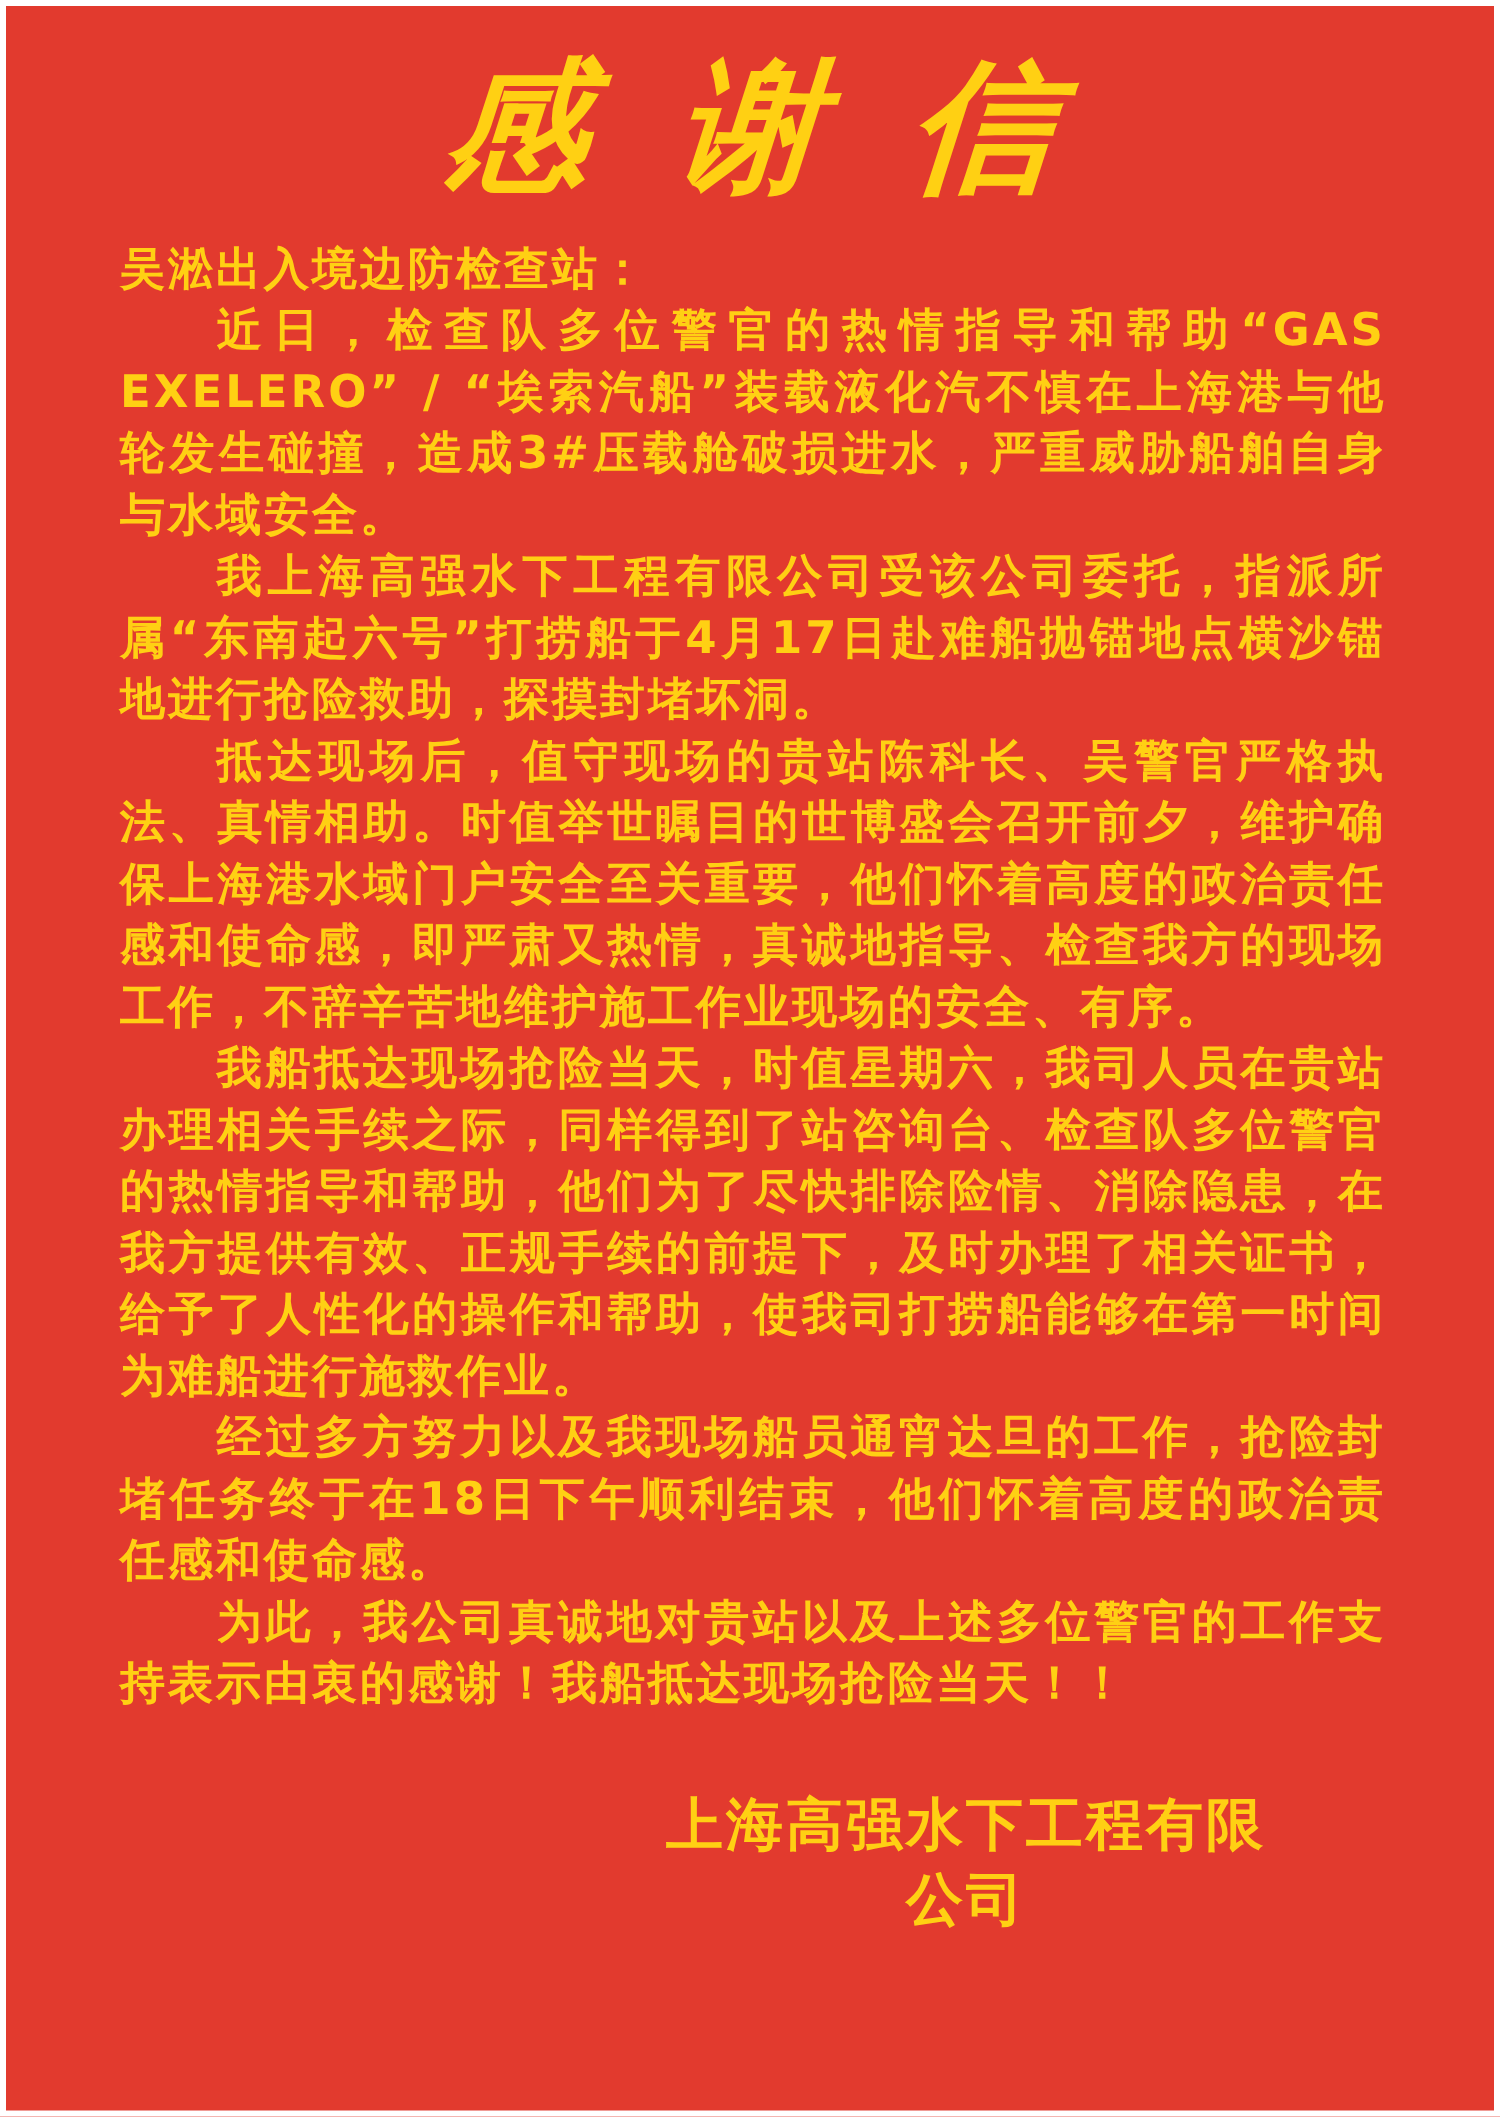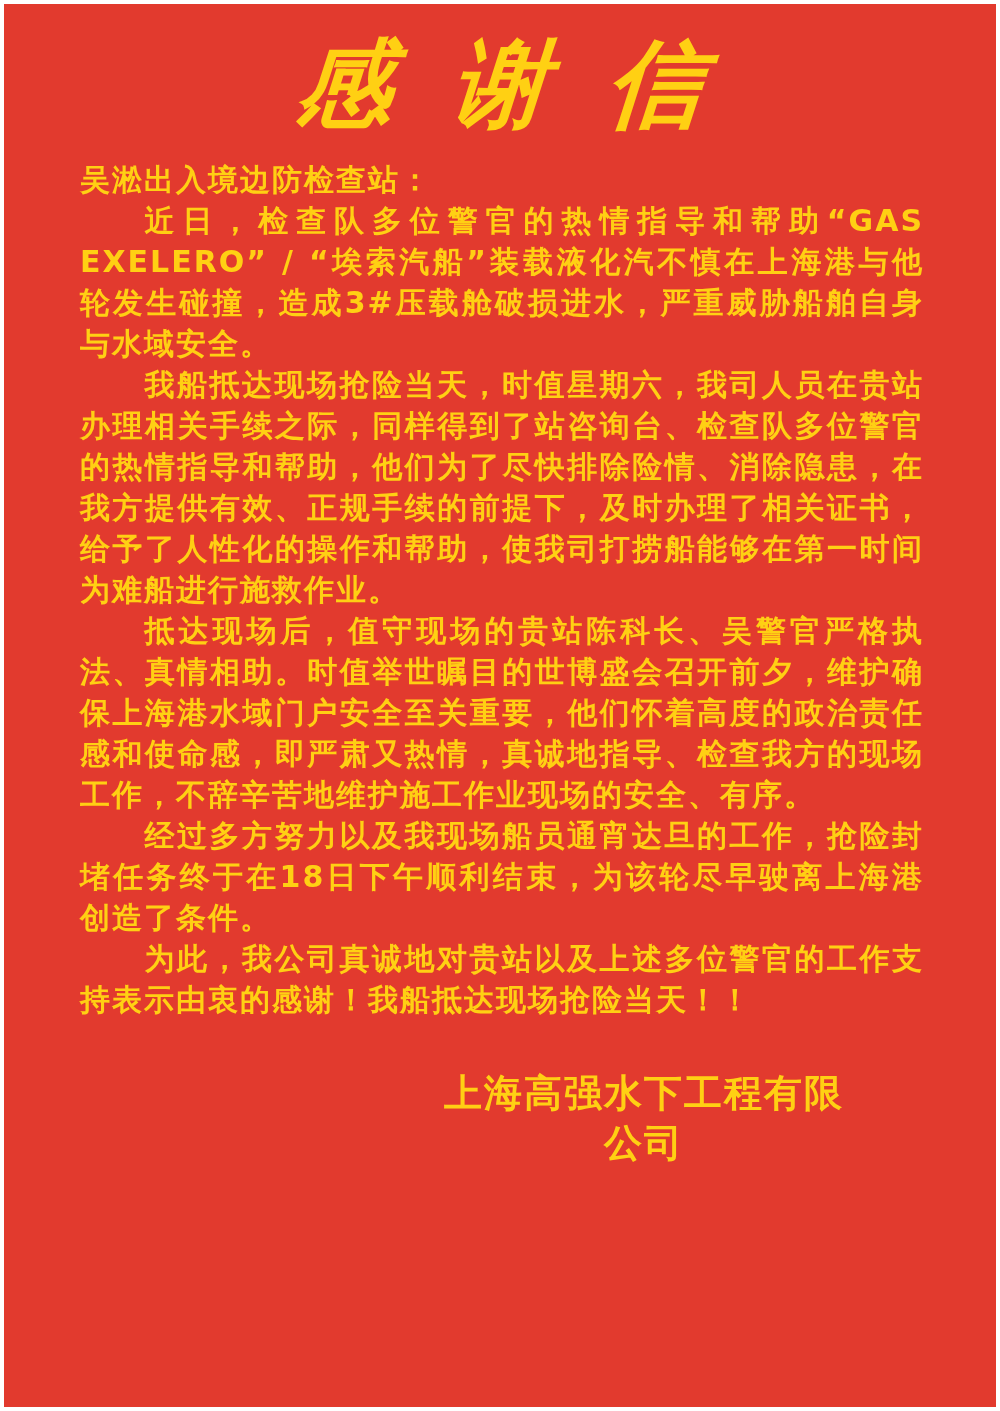--- a/index.html
+++ b/index.html
@@ -71,23 +71,24 @@
   <div class="sheet">
 
     <div class="letter-title">感谢信</div>
 
     <div class="letter-content">
       <div class="salutation">吴淞出入境边防检查站：</div>
 
       <div class="letter-body">
 
       <p>近日，检查队多位警官的热情指导和帮助“GAS EXELERO” / “埃索汽船”装载液化汽不慎在上海港与他轮发生碰撞，造成3#压载舱破损进水，严重威胁船舶自身与水域安全。</p>
+          <p>我上海高强水下工程有限公司受该公司委托，指派所属“东南起六号”打捞船于4月17日赴难船抛锚地点横沙锚地进行抢险救助，探摸封堵坏洞。</p>
+          <p>抵达现场后，值守现场的贵站陈科长、吴警官严格执法、真情相助。时值举世瞩目的世博盛会召开前夕，维护确保上海港水域门户安全至关重要，他们怀着高度的政治责任感和使命感，即严肃又热情，真诚地指导、检查我方的现场工作，不辞辛苦地维护施工作业现场的安全、有序。</p>
           <p>我船抵达现场抢险当天，时值星期六，我司人员在贵站办理相关手续之际，同样得到了站咨询台、检查队多位警官的热情指导和帮助，他们为了尽快排除险情、消除隐患，在我方提供有效、正规手续的前提下，及时办理了相关证书，给予了人性化的操作和帮助，使我司打捞船能够在第一时间为难船进行施救作业。</p>
-          <p>抵达现场后，值守现场的贵站陈科长、吴警官严格执法、真情相助。时值举世瞩目的世博盛会召开前夕，维护确保上海港水域门户安全至关重要，他们怀着高度的政治责任感和使命感，即严肃又热情，真诚地指导、检查我方的现场工作，不辞辛苦地维护施工作业现场的安全、有序。</p>
-          <p>经过多方努力以及我现场船员通宵达旦的工作，抢险封堵任务终于在18日下午顺利结束，为该轮尽早驶离上海港创造了条件。</p>
+          <p>经过多方努力以及我现场船员通宵达旦的工作，抢险封堵任务终于在18日下午顺利结束，他们怀着高度的政治责任感和使命感。</p>
           <p>为此，我公司真诚地对贵站以及上述多位警官的工作支持表示由衷的感谢！我船抵达现场抢险当天！！</p>
         </div>
     </div>
 
     <div class="signature">
       <div>上海高强水下工程有限公司</div>
 
     </div>
 
   </div>

